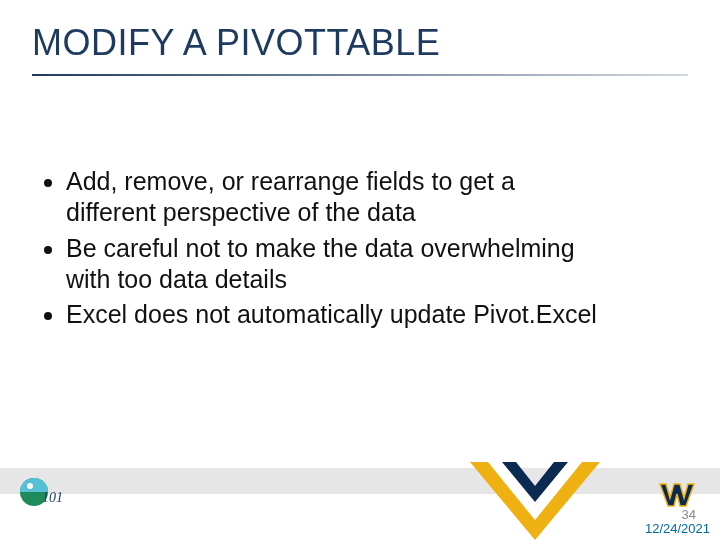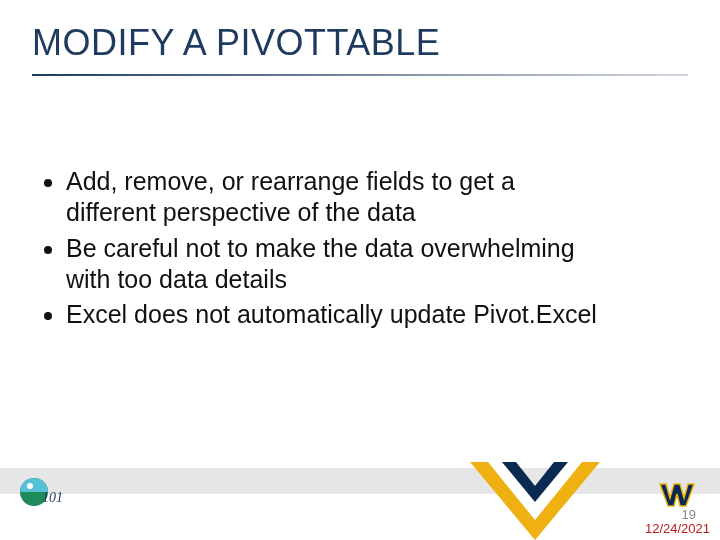--- a/index.html
+++ b/index.html
@@ -97,21 +97,21 @@
     right: 24px;
     bottom: 18px;
     font-size: 13px;
     color: #8a8a8a;
   }
   .date {
     position: absolute;
     right: 10px;
     bottom: 4px;
     font-size: 13px;
-    color: #b91c1c;
+    color: #0369a1;
   }
 </style>
 </head>
 <body>
 
 <div class="slide">
 
   <div class="title">MODIFY A PIVOTTABLE</div>
   <div class="rule"></div>
 
@@ -139,16 +139,16 @@
     <circle cx="16" cy="20" r="14" fill="#1f8a5a"></circle>
     <path d="M2 20 A14 14 0 0 1 30 20" fill="#56c1d6"></path>
     <circle cx="12" cy="14" r="3" fill="#fff"></circle>
     <text x="24" y="30" font-size="14" font-family="Georgia, serif" fill="#1f3a5f" font-style="italic">101</text>
   </svg>
 
   <svg class="logo-right" viewBox="0 0 38 30">
     <path d="M2 4 L8 4 L12 18 L16 4 L22 4 L26 18 L30 4 L36 4 L28 26 L22 26 L19 14 L16 26 L10 26 Z" fill="#0a2a52" stroke="#eeb111" stroke-width="1.5"></path>
   </svg>
 
-  <div class="page-number">19</div>
+  <div class="page-number">34</div>
   <div class="date">12/24/2021</div>
 
 </div>
 
 </body></html>

